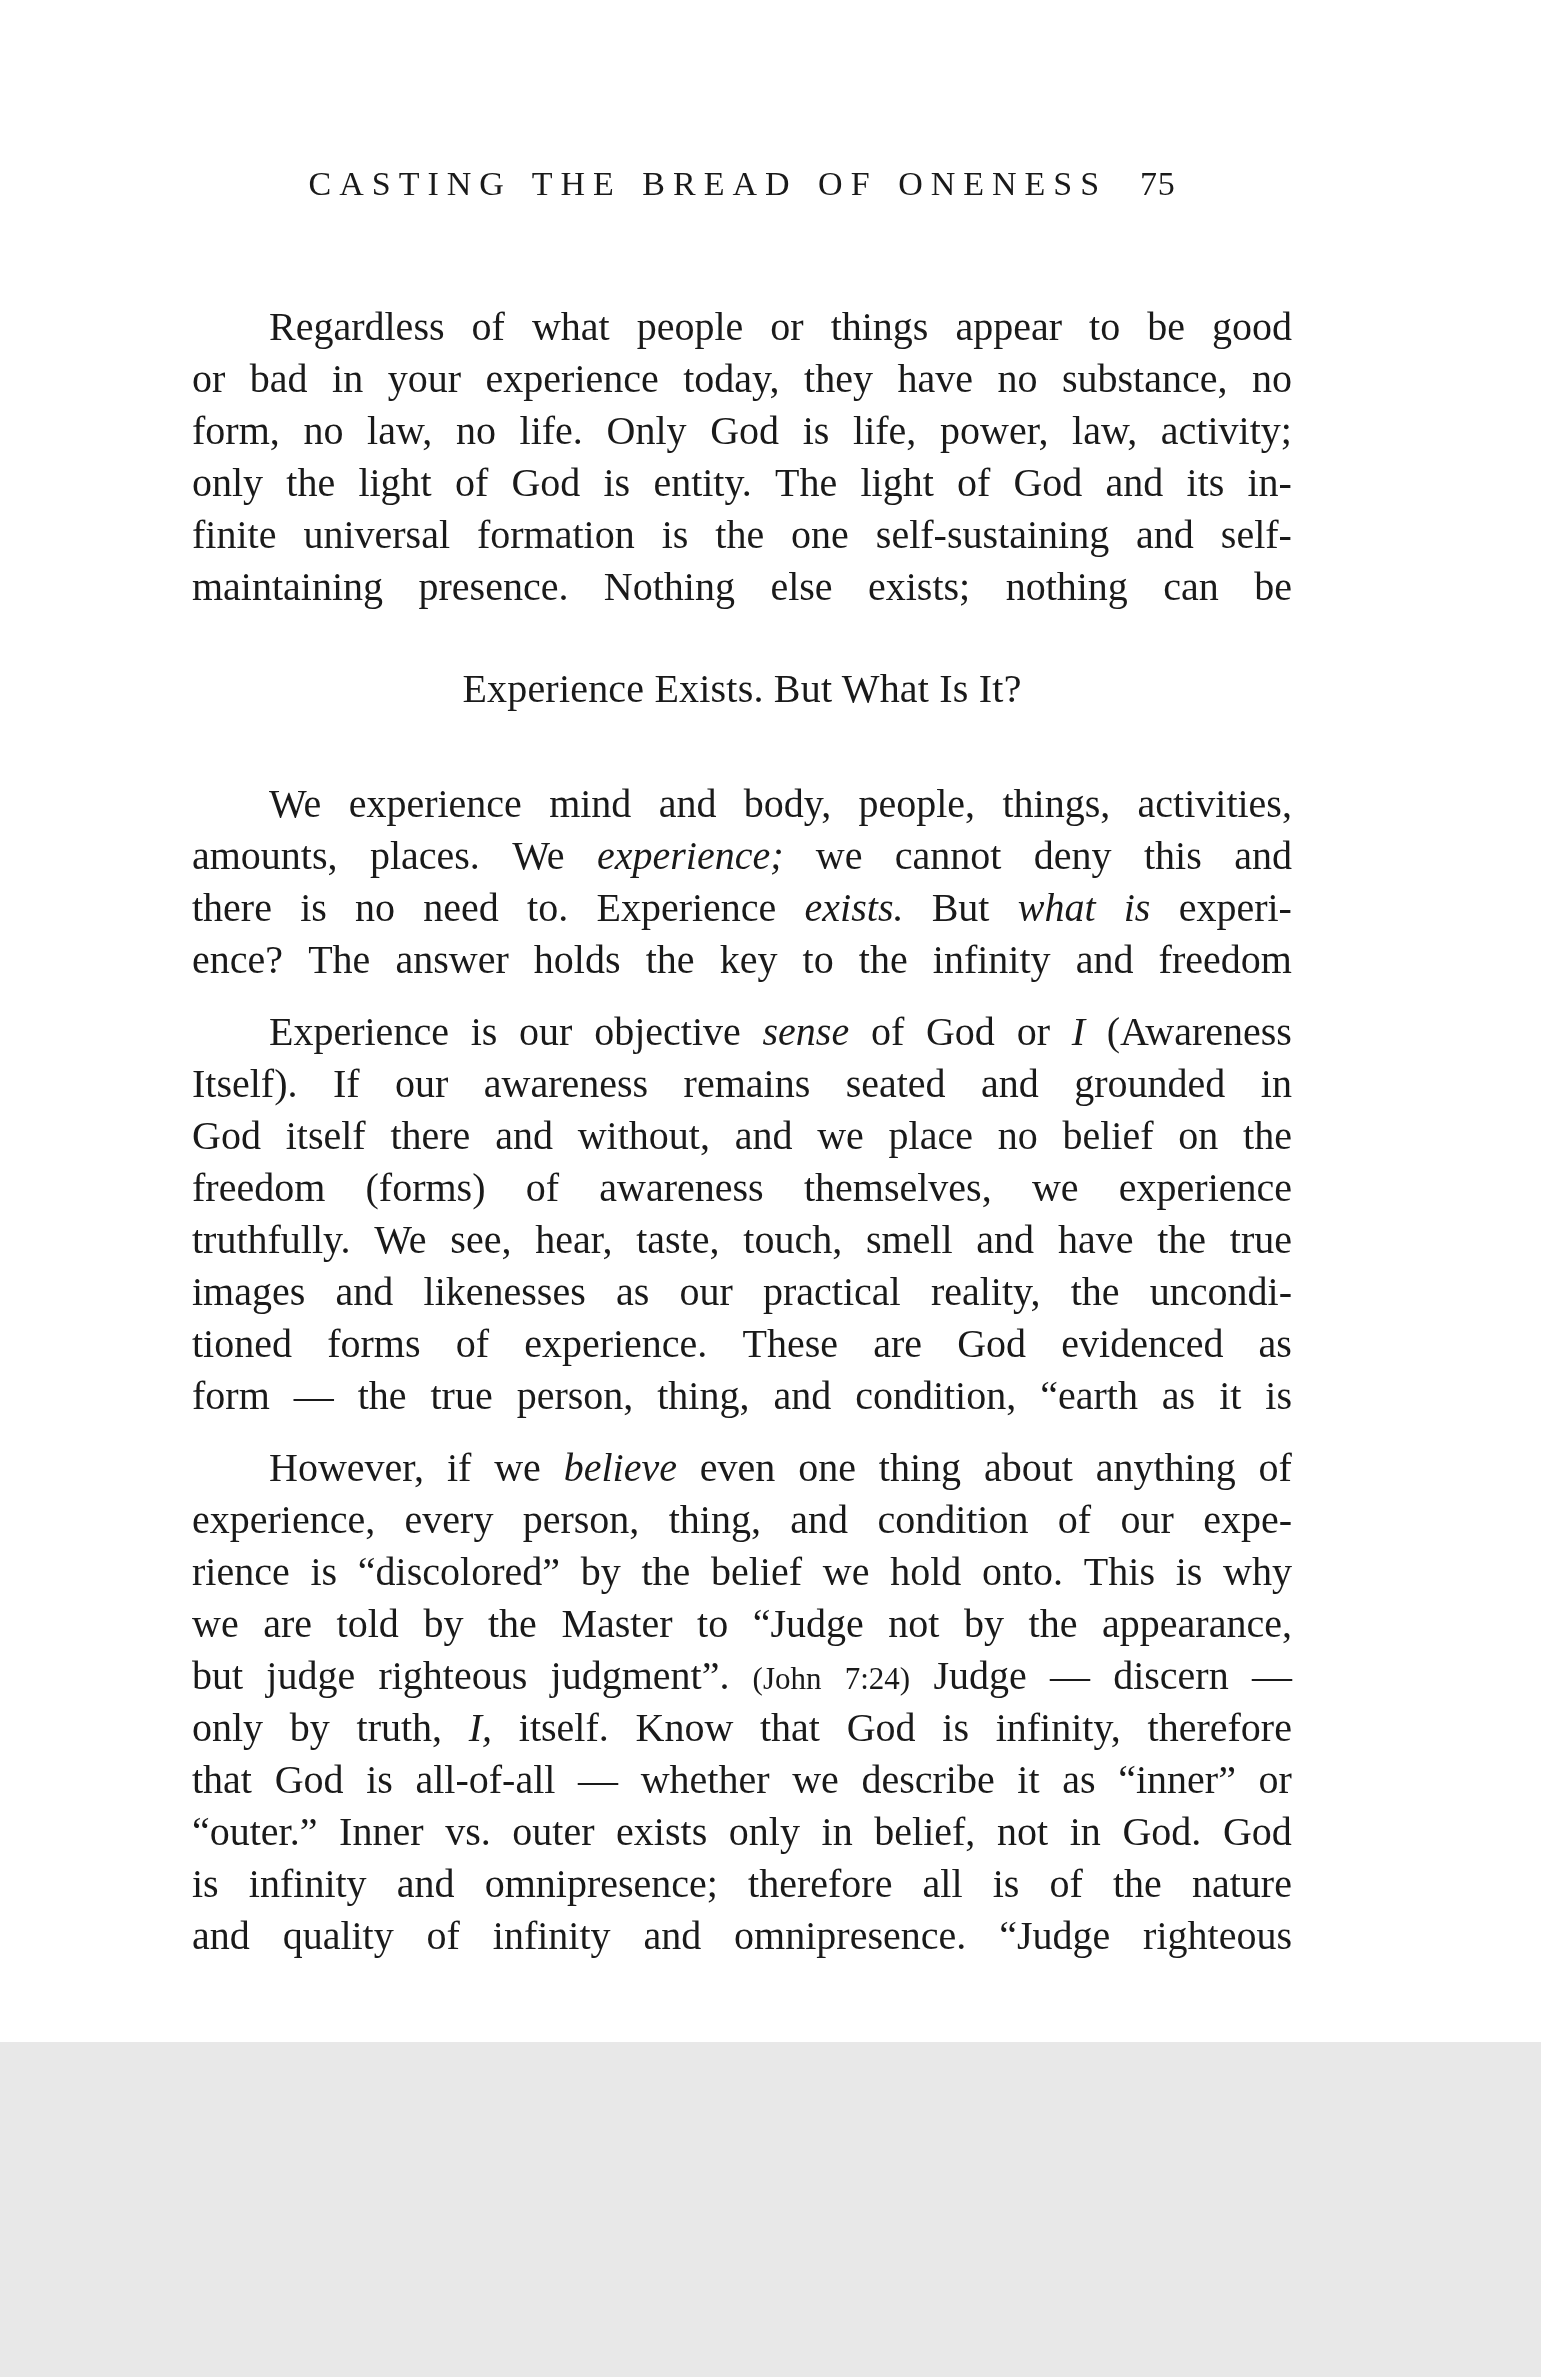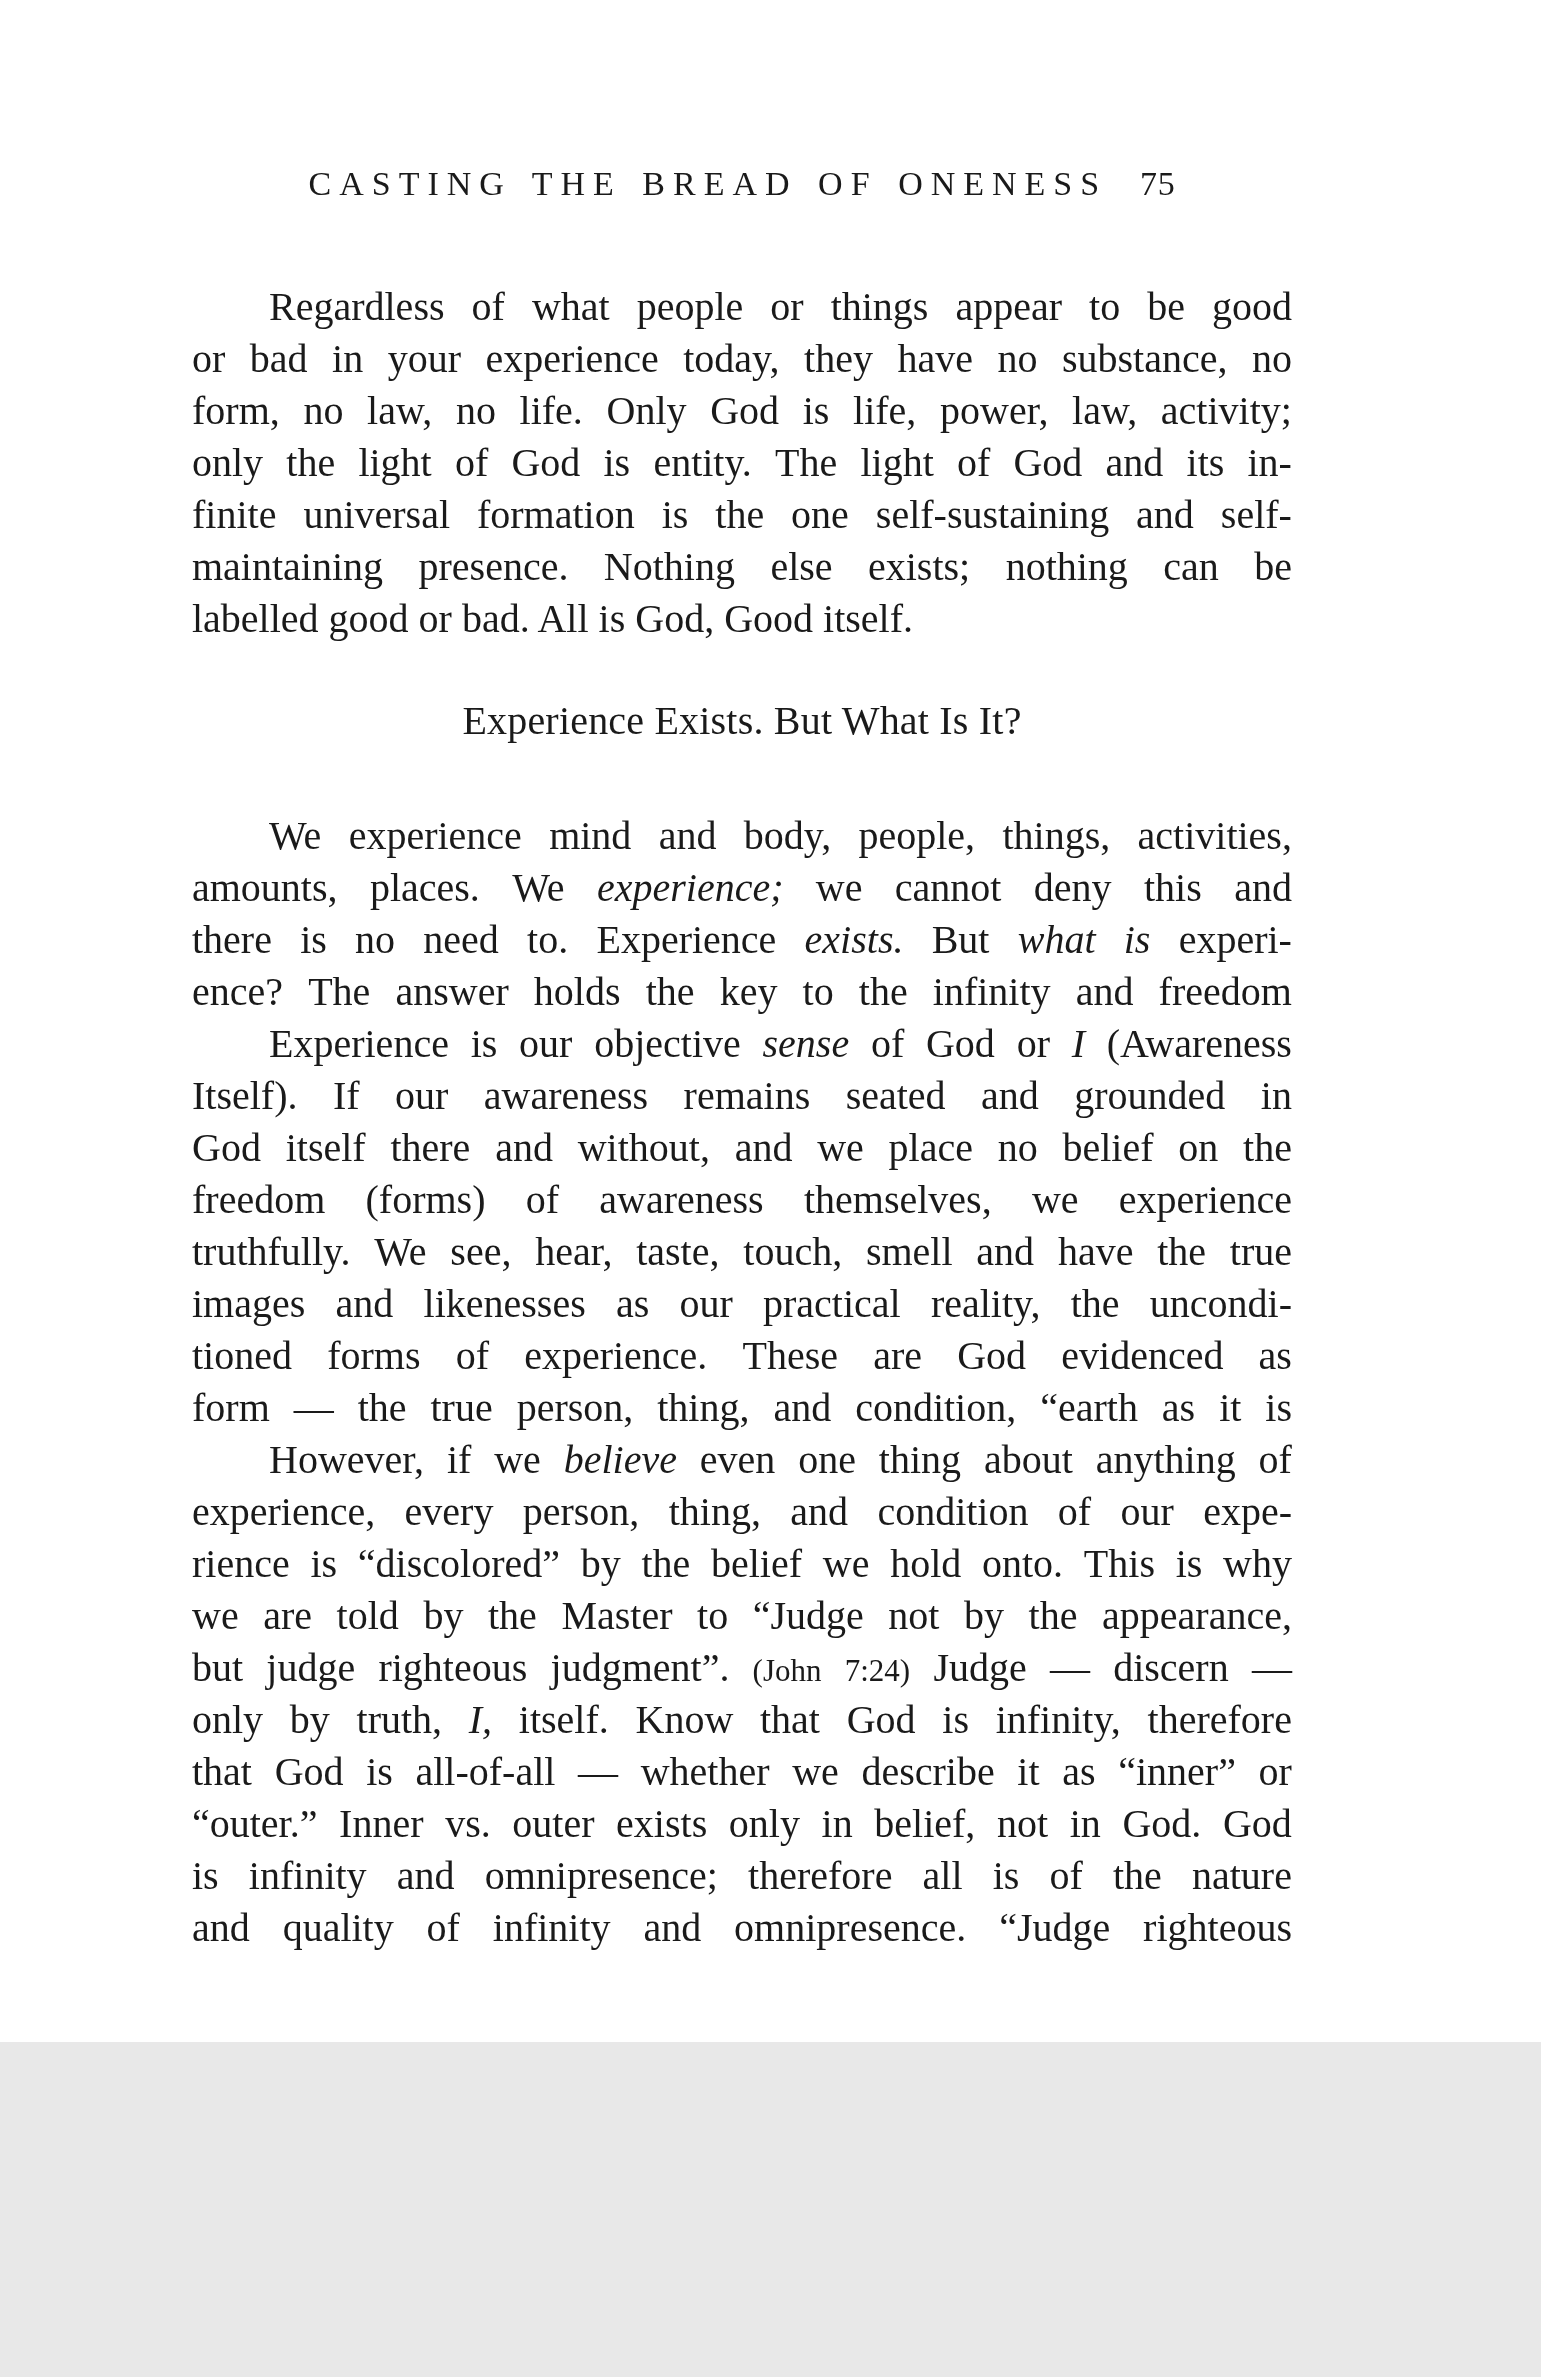--- a/index.html
+++ b/index.html
@@ -38,21 +38,21 @@
     line-height: 52px;
   }
   .para { margin: 0; }
   .line { height: 52px; line-height: 52px; white-space: nowrap; }
   .line.just {
     display: flex;
     justify-content: space-between;
     align-items: baseline;
   }
   .line.just span { white-space: pre; }
-  .line.first { padding-left: 77px; }
+  .line.first { padding-left: 77px; margin-top: 20px; }
   .italic { font-style: italic; }
   .small { font-size: 31px; }
   .section-heading {
     margin: 50px 0 63px 0;
     height: 52px;
     line-height: 52px;
     font-size: 40px;
     font-weight: normal;
     text-align: center;
     letter-spacing: 0.005em;
@@ -138,21 +138,20 @@
           <div class="line just">
             <span>maintaining</span>
             <span>presence.</span>
             <span>Nothing</span>
             <span>else</span>
             <span>exists;</span>
             <span>nothing</span>
             <span>can</span>
             <span>be</span>
           </div>
-          <div class="line"><span>labelled good or bad. All is God, Good itself.</span></div>
         </div>
       </div>
     <h2 class="section-heading">Experience Exists. But What Is It?</h2>
     <div id="group-2">
         <div class="para">
           <div class="line just first">
             <span>We</span>
             <span>experience</span>
             <span>mind</span>
             <span>and</span>

